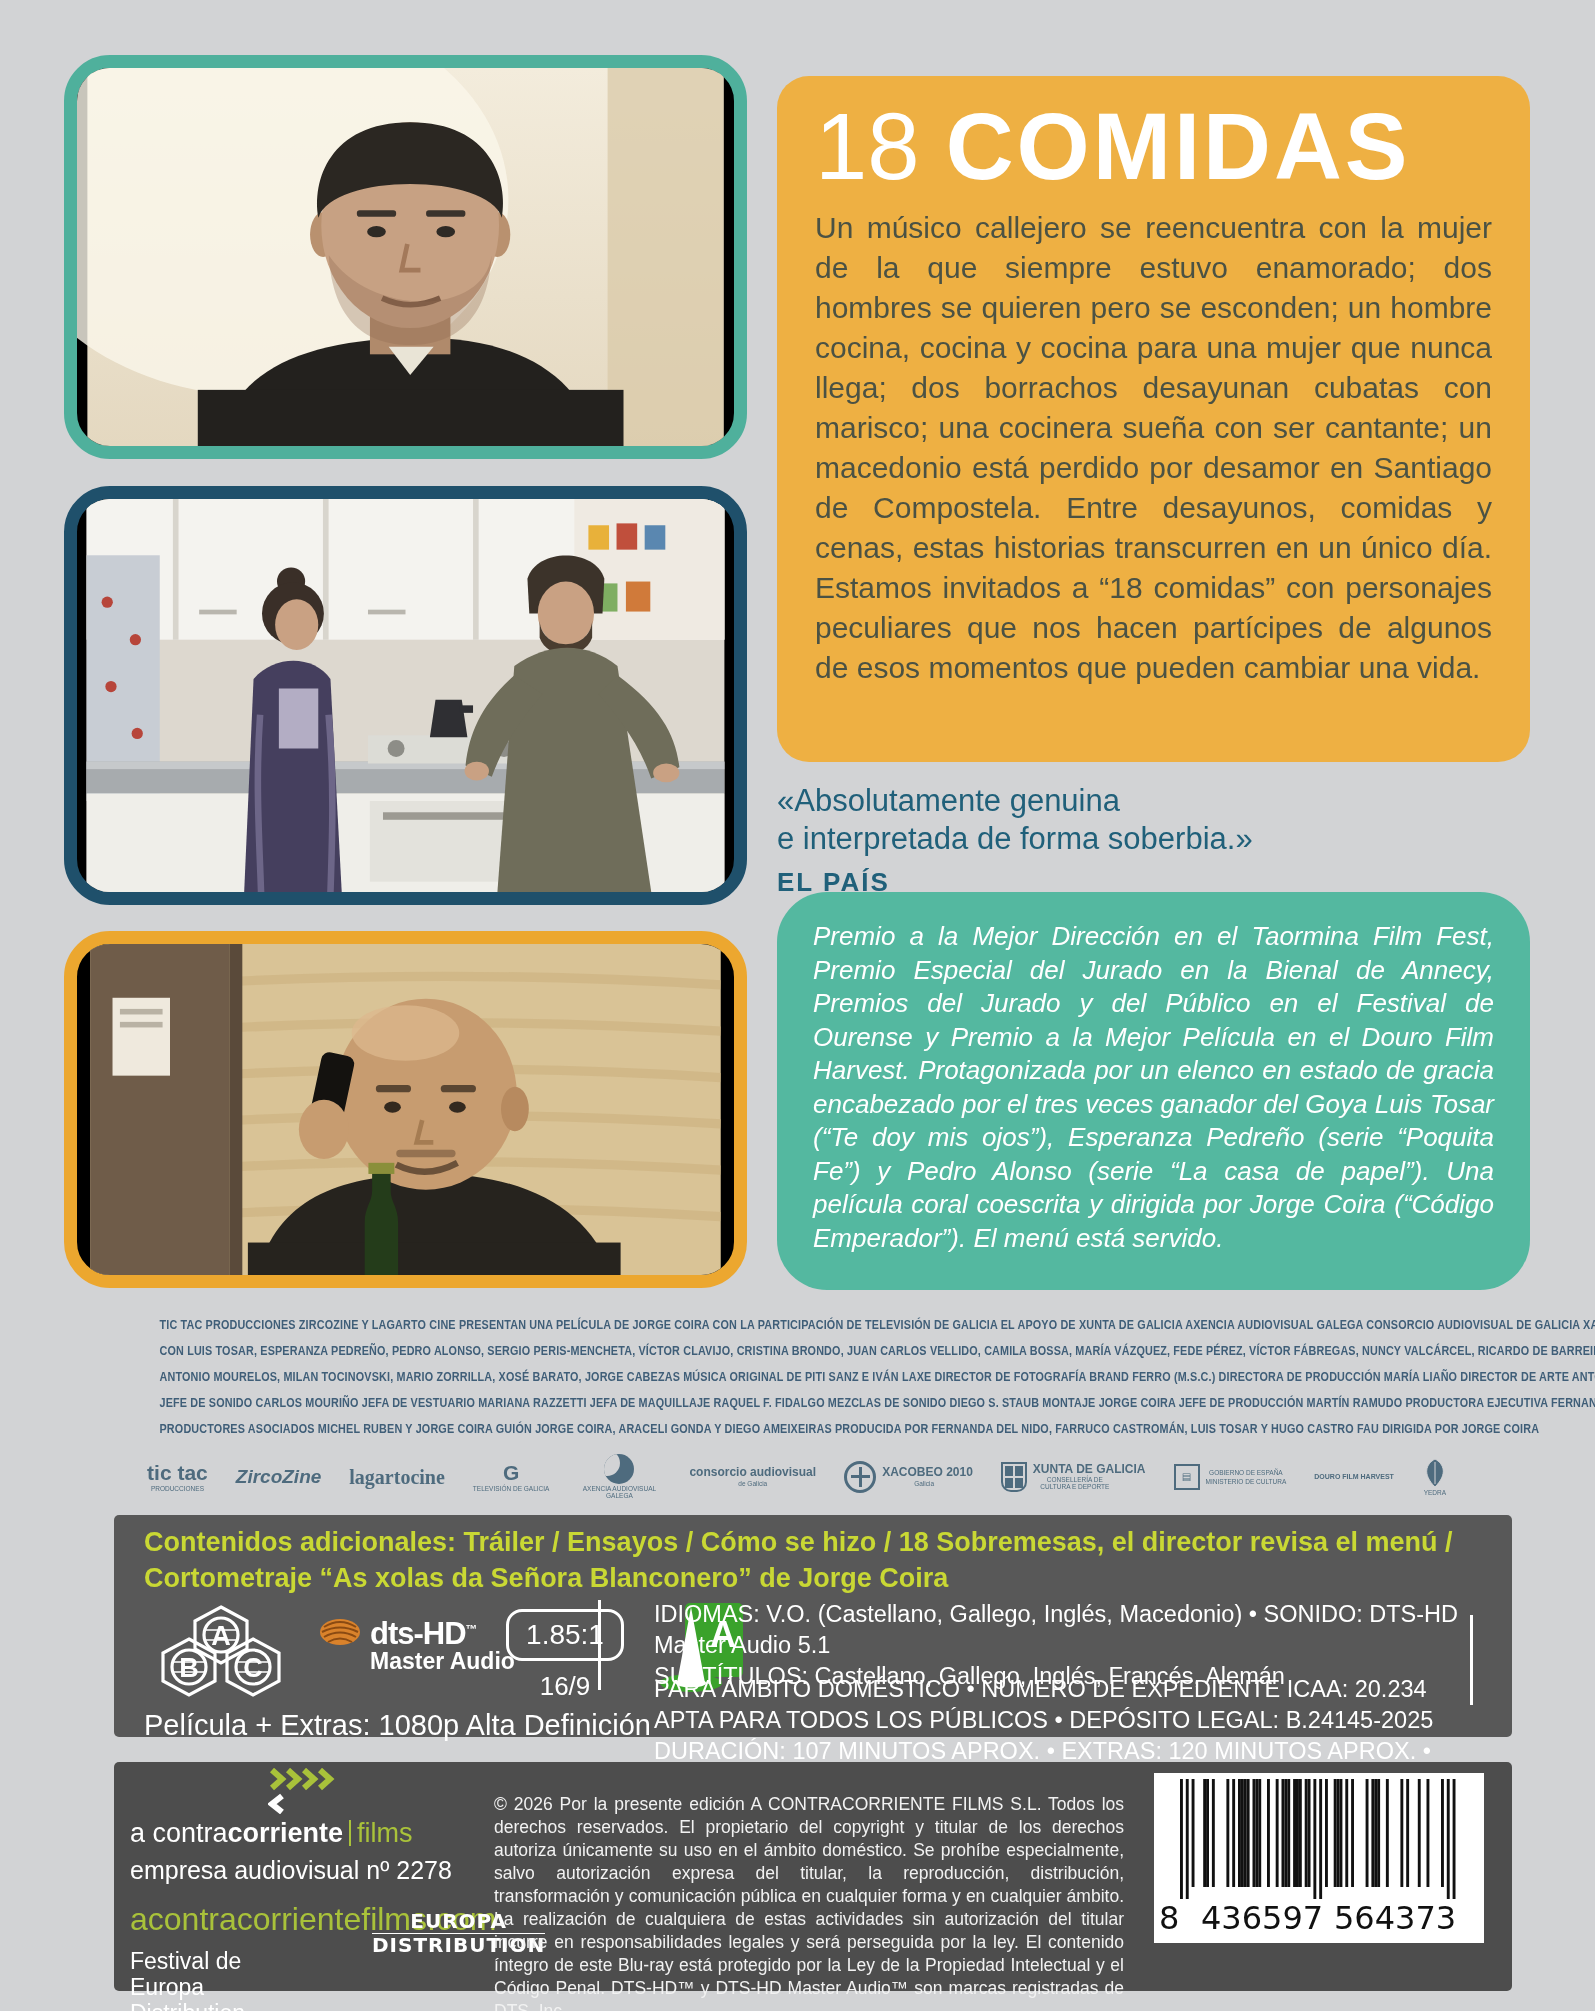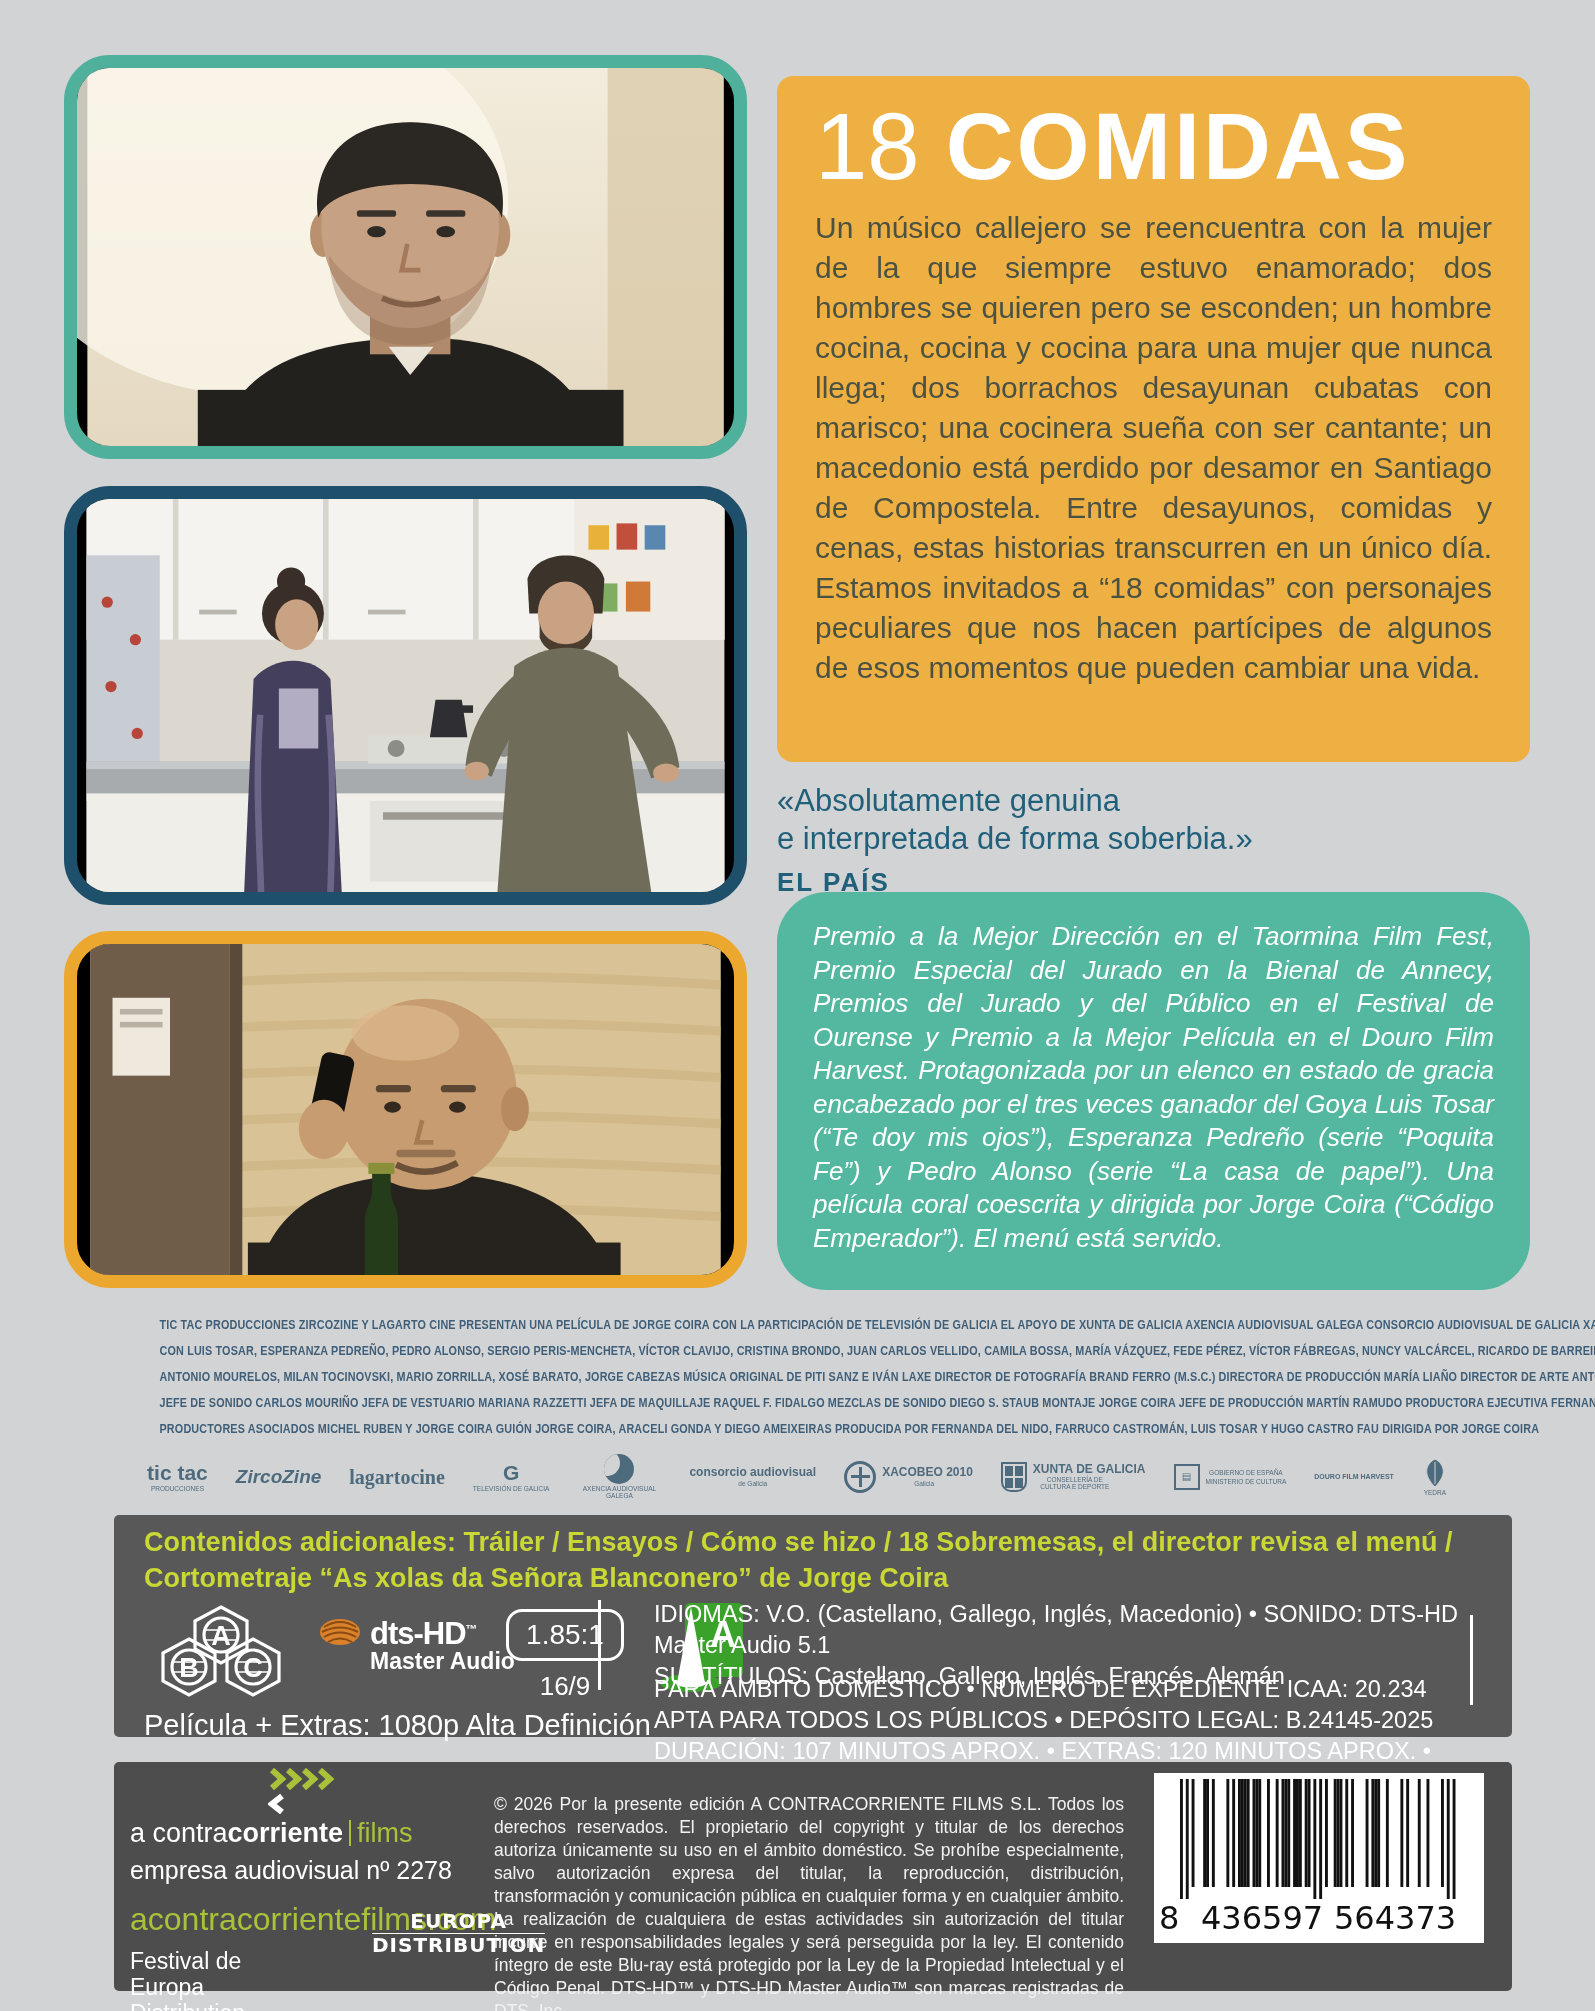--- a/index.html
+++ b/index.html
@@ -6,21 +6,21 @@
   .page{position:relative;width:1595px;height:2011px;background:#d2d3d5;overflow:hidden;
         font-family:"Liberation Sans","DejaVu Sans",sans-serif;margin:0 auto;}
   
   .photo{position:absolute;left:64px;width:683px;border-radius:46px;overflow:hidden;box-sizing:border-box;background:#000;}
   .photo svg{display:block;width:100%;height:100%;}
   .p1{top:55px;height:404px;border:13px solid #4fb09c;}
   .p2{top:486px;height:419px;border:13px solid #1f506b;}
   .p3{top:931px;height:357px;border:13px solid #eca72f;}
   
   .orange-box{position:absolute;left:777px;top:76px;width:753px;height:686px;background:#eeb043;
-              border-radius:16px;box-sizing:border-box;padding:18px 38px;}
+              border-radius:32px;box-sizing:border-box;padding:18px 38px;}
   .title{margin:0;color:#fff;font-size:94px;line-height:106px;font-weight:400;white-space:nowrap;letter-spacing:0;}
   .title .bold{font-weight:700;letter-spacing:3px;}
   .synopsis{margin:8px 0 0;color:#4b5244;font-size:30px;line-height:40px;text-align:justify;}
   
   .quote{position:absolute;left:777px;top:782px;width:753px;text-align:left;color:#20607a;
          font-size:31px;line-height:38px;}
   .quote .src{font-weight:700;font-size:26px;letter-spacing:2px;margin-top:5px;}
   
   .teal-box{position:absolute;left:777px;top:892px;width:753px;height:398px;background:#54b8a0;
             border-radius:50px;box-sizing:border-box;padding:28px 36px;}

